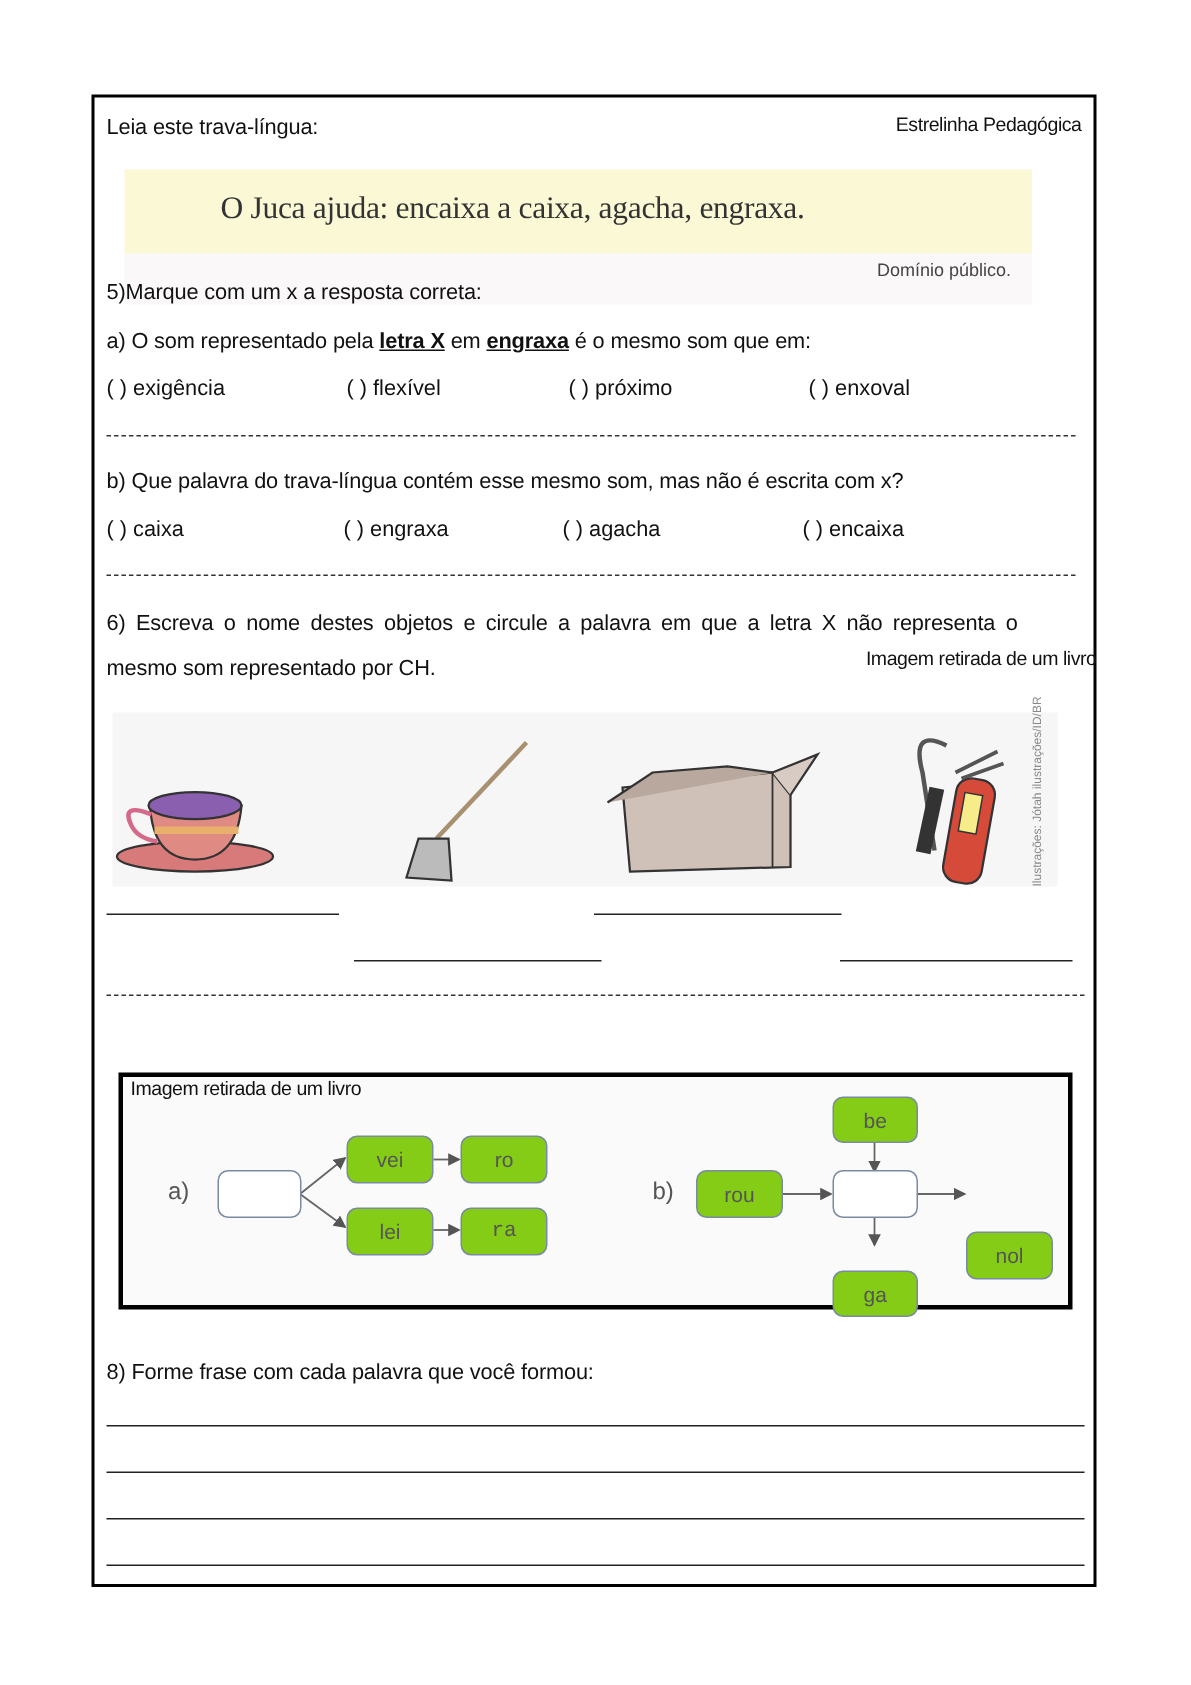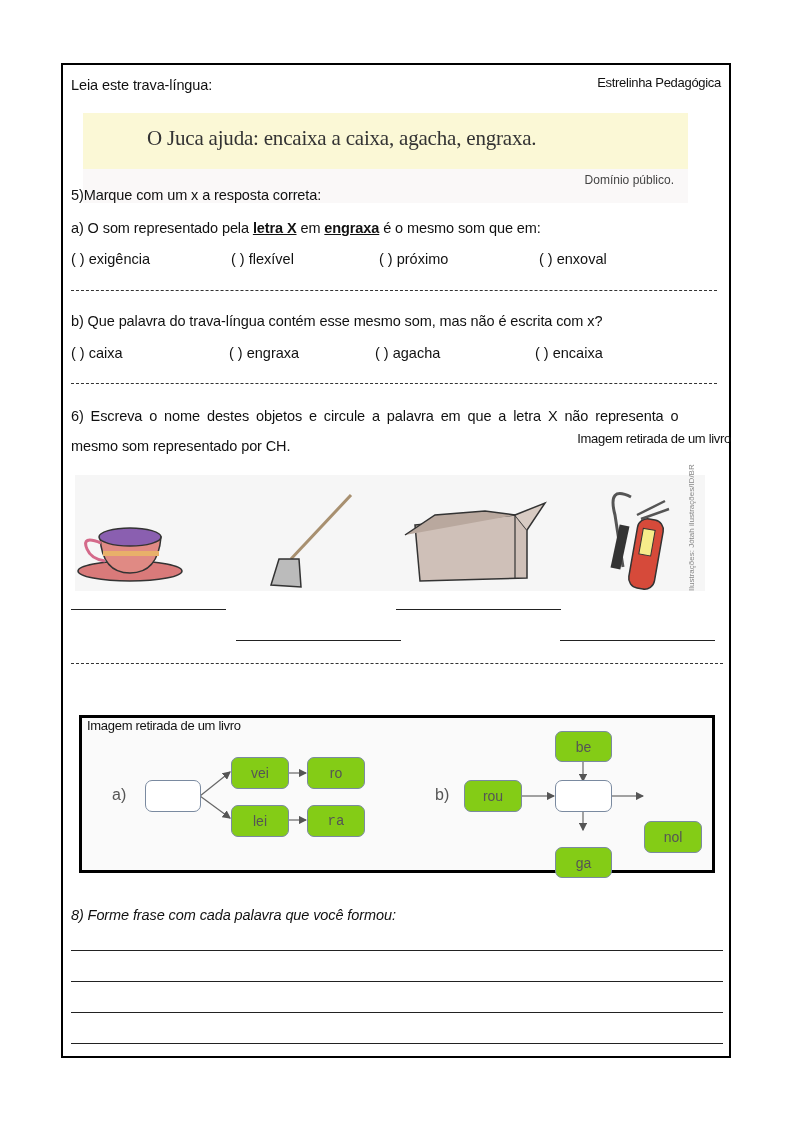--- a/index.html
+++ b/index.html
@@ -125,19 +125,19 @@
     <div class="node" style="left:225px;top:87px;width:58px;height:32px;font-family:Liberation Mono, monospace;">ra</div>
 
     <div class="lbl" style="left:353px;top:68px;">b)</div>
     <div class="node" style="left:382px;top:62px;width:58px;height:32px;">rou</div>
     <div class="node blank" style="left:473px;top:62px;width:57px;height:32px;"></div>
     <div class="node" style="left:562px;top:62px;width:58px;height:32px;margin-top:41px;">nol</div>
     <div class="node" style="left:473px;top:13px;width:57px;height:31px;">be</div>
     <div class="node" style="left:473px;top:113px;width:57px;height:31px;margin-top:16px;">ga</div>
   </div>
 
-  <div class="t" style="left:8px;top:842px;font-style:italic;">8) Forme frase com cada palavra que você formou:</div>
+  <div class="t" style="left:8px;top:842px;">8) Forme frase com cada palavra que você formou:</div>
 
   <div class="uline" style="left:8px;top:885px;width:652px;"></div>
   <div class="uline" style="left:8px;top:916px;width:652px;"></div>
   <div class="uline" style="left:8px;top:947px;width:652px;"></div>
   <div class="uline" style="left:8px;top:978px;width:652px;"></div>
 </div>
 
 </body></html>

